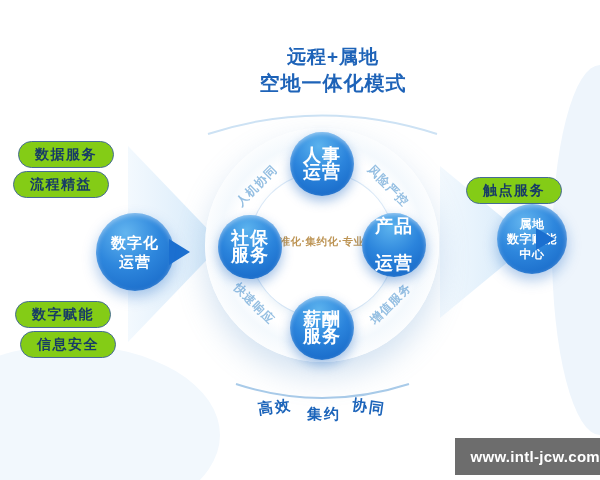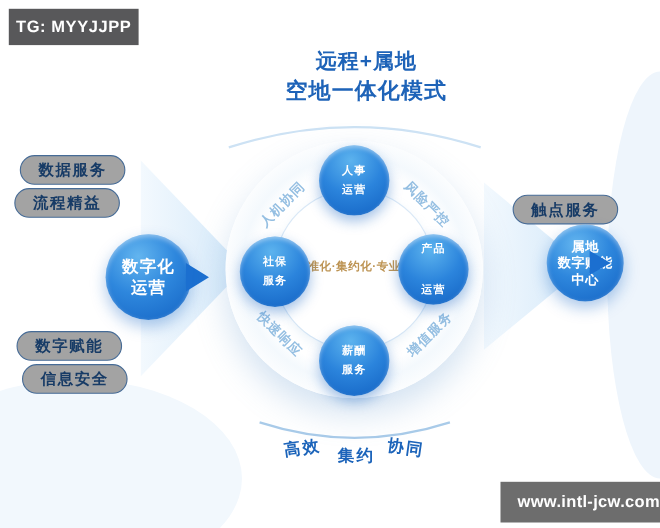--- a/index.html
+++ b/index.html
@@ -11,42 +11,42 @@
   .badge{position:absolute;left:8px;top:8px;width:118px;height:33px;background:#58585a;
          color:#fff;font-size:15px;font-weight:bold;text-align:center;line-height:33px;
          letter-spacing:.5px;}
 
   .title{position:absolute;left:233px;top:45px;width:200px;text-align:center;
          color:#1e63b8;font-weight:bold;line-height:1.3;}
   .title .l1{font-size:19px;letter-spacing:1px;display:block;}
   .title .l2{font-size:20px;letter-spacing:1px;display:block;}
 
   .pill{position:absolute;height:25px;border:1.5px solid #466b96;border-radius:15px;
-        background:#a3a3a3;color:#173b66;font-weight:bold;font-size:14px;text-align:center;
+        background:#84cc16;color:#173b66;font-weight:bold;font-size:14px;text-align:center;
         line-height:25px;padding:0 16px;letter-spacing:1.5px;white-space:nowrap;}
 
   .hub{position:absolute;border-radius:50%;color:#fff;font-weight:bold;text-align:center;
        display:flex;flex-direction:column;align-items:center;justify-content:center;
        background:radial-gradient(circle at 38% 26%,#63b5ef 0%,#2e87dd 45%,#1261c2 100%);
        box-shadow:0 6px 14px rgba(18,97,194,.35), inset 0 2px 5px rgba(255,255,255,.45);}
   .hub-left{left:96px;top:213px;width:78px;height:78px;font-size:15px;line-height:19px;letter-spacing:1px;}
   .hub-right{left:497px;top:204px;width:70px;height:70px;font-size:12px;line-height:15px;letter-spacing:.5px;}
   .tri{position:absolute;width:0;height:0;border-top:13px solid transparent;
        border-bottom:13px solid transparent;border-left:21px solid #1b6fd0;}
   .tri-left-hub{left:169px;top:239px;}
   .tri-right-hub{left:536px;top:228px;border-top-width:11px;border-bottom-width:11px;border-left-width:19px;}
 
   .ring-outer{position:absolute;left:205px;top:128px;width:234px;height:234px;border-radius:50%;
       background:radial-gradient(circle,#ffffff 54%,#f4f9fd 62%,#ffffff 75%,#e9f2fa 96%,#dfecf7 100%);
       box-shadow:0 14px 30px rgba(110,160,210,.30);}
   .ring-inner{position:absolute;left:250px;top:173px;width:144px;height:144px;border-radius:50%;
       background:#fff;box-shadow:0 0 0 1px rgba(190,215,240,.55), 0 4px 10px rgba(150,190,225,.22);}
 
   .node{position:absolute;width:64px;height:64px;border-radius:50%;color:#fff;font-weight:bold;
-        font-size:10px;line-height:17px;letter-spacing:1px;text-align:center;
+        font-size:18px;line-height:17px;letter-spacing:1px;text-align:center;
         display:flex;flex-direction:column;align-items:center;justify-content:center;
         background:radial-gradient(circle at 45% 22%,#5cb3ee 0%,#2b84dc 48%,#1160c1 100%);
         box-shadow:0 5px 12px rgba(21,97,192,.40), inset 0 2px 4px rgba(255,255,255,.45);}
   .node-top{left:290px;top:132px;}
   .node-left{left:218px;top:215px;}
   .node-right{left:362px;top:213px;gap:20px;}
   .node-bottom{left:290px;top:296px;}
 
   .core-text{position:absolute;left:252px;top:235px;width:140px;text-align:center;
         font-size:10.5px;font-weight:bold;color:#bd9454;letter-spacing:.5px;}
@@ -80,21 +80,20 @@
       </linearGradient>
     </defs>
     <ellipse cx="70" cy="435" rx="150" ry="90" fill="#f2f8fd"></ellipse>
     <ellipse cx="600" cy="250" rx="48" ry="185" fill="#eef5fc"></ellipse>
     <polygon points="128,146 222,244 128,342" fill="url(#chev)"></polygon>
     <polygon points="440,166 532,242 440,318" fill="url(#chev)"></polygon>
     <path d="M208,134 Q322,97 437,134" stroke="#cde2f4" stroke-width="2" fill="none"></path>
     <path d="M236,384 Q322,412 409,384" stroke="#a9cbe9" stroke-width="2" fill="none"></path>
   </svg>
 
-  <div class="badge">TG: MYYJJPP</div>
 
   <div class="title">
     <span class="l1">远程+属地</span>
     <span class="l2">空地一体化模式</span>
   </div>
 
   <div class="pill" style="left:18px;top:141px;">数据服务</div>
   <div class="pill" style="left:13px;top:171px;">流程精益</div>
   <div class="pill" style="left:15px;top:301px;">数字赋能</div>
   <div class="pill" style="left:20px;top:331px;">信息安全</div>

